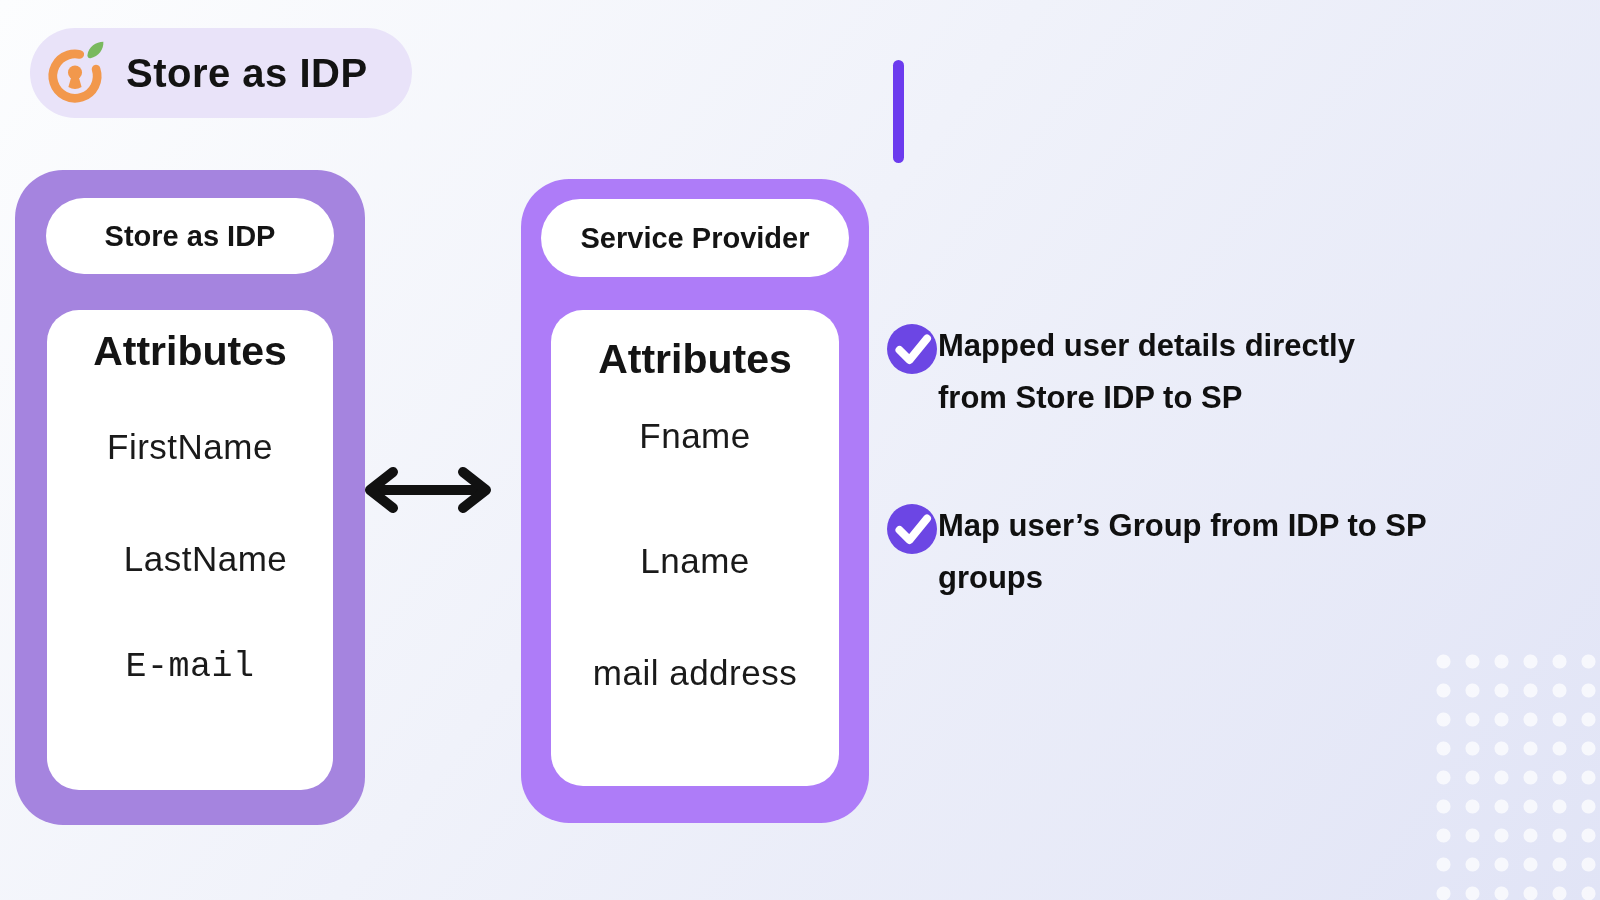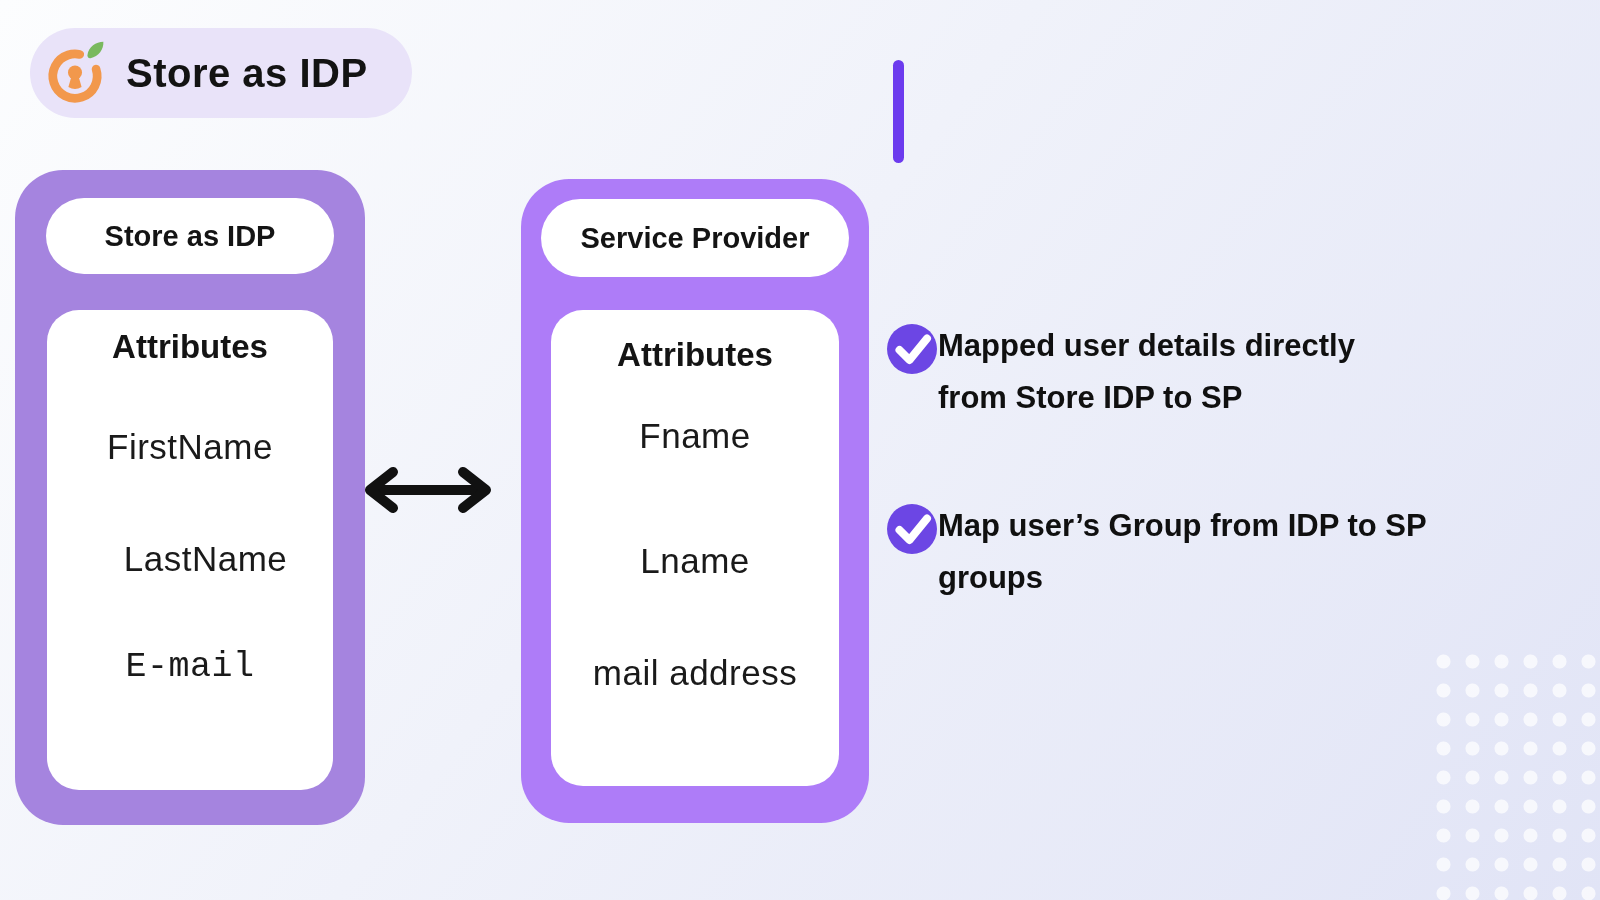--- a/index.html
+++ b/index.html
@@ -71,21 +71,21 @@
     border-radius: 32px;
   }
   .card-idp .card-body { left: 32px; top: 140px; width: 286px; height: 480px; }
   .card-sp  .card-body { left: 30px; top: 131px; width: 288px; height: 476px; }
 
   .attr-title {
     position: absolute;
     width: 100%;
     text-align: center;
     font-weight: bold;
-    font-size: 33px;
+    font-size: 41px;
   }
   .card-idp .attr-title { top: 18px; }
   .card-sp  .attr-title { top: 26px; }
 
   .attr-item {
     position: absolute;
     width: 100%;
     text-align: center;
     font-size: 35px;
     font-weight: 400;

